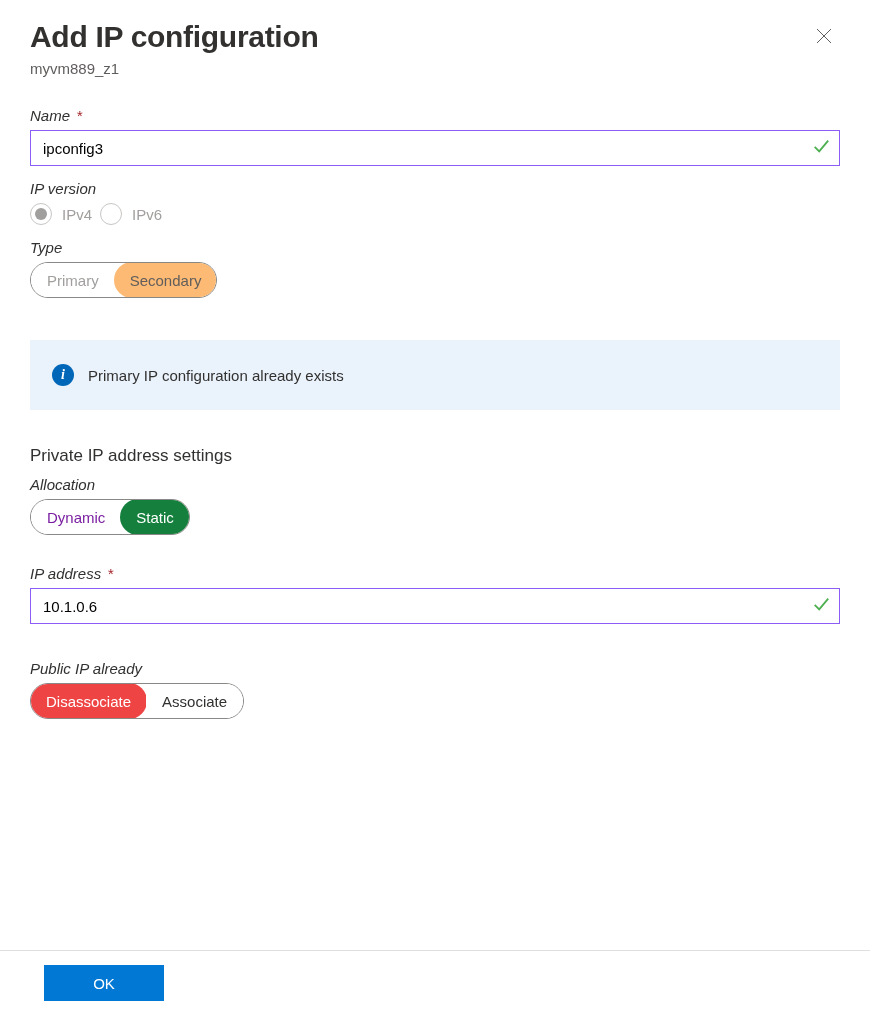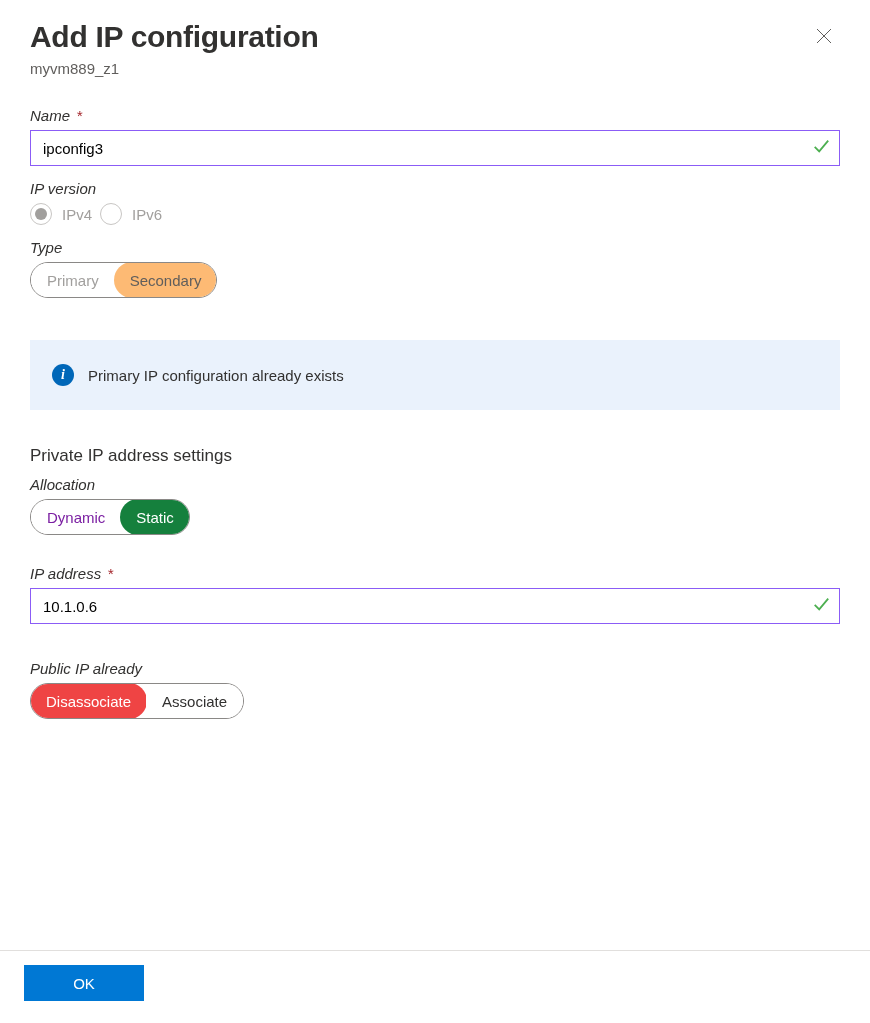--- a/index.html
+++ b/index.html
@@ -80,21 +80,21 @@
     font-style: italic; font-family: Georgia, serif; font-size:14px;
   }
   .info-text { font-size:15px; color:#323130; }
 
   .section-title { font-size:17px; color:#323130; margin-bottom: 10px; }
 
   .divider {
     position:absolute; left:0; right:0; bottom: 72px; border-top:1px solid #e1dfdd;
   }
   .footer {
-    position:absolute; left:24px; bottom:22px;
+    position:absolute; left:44px; bottom:22px;
   }
   .ok-btn {
     background:#0078d4; color:#fff; border:none; width:120px; height:36px;
     font-size:15px; cursor:pointer;
   }
 </style>
 </head>
 <body>
 
 <div class="panel">

